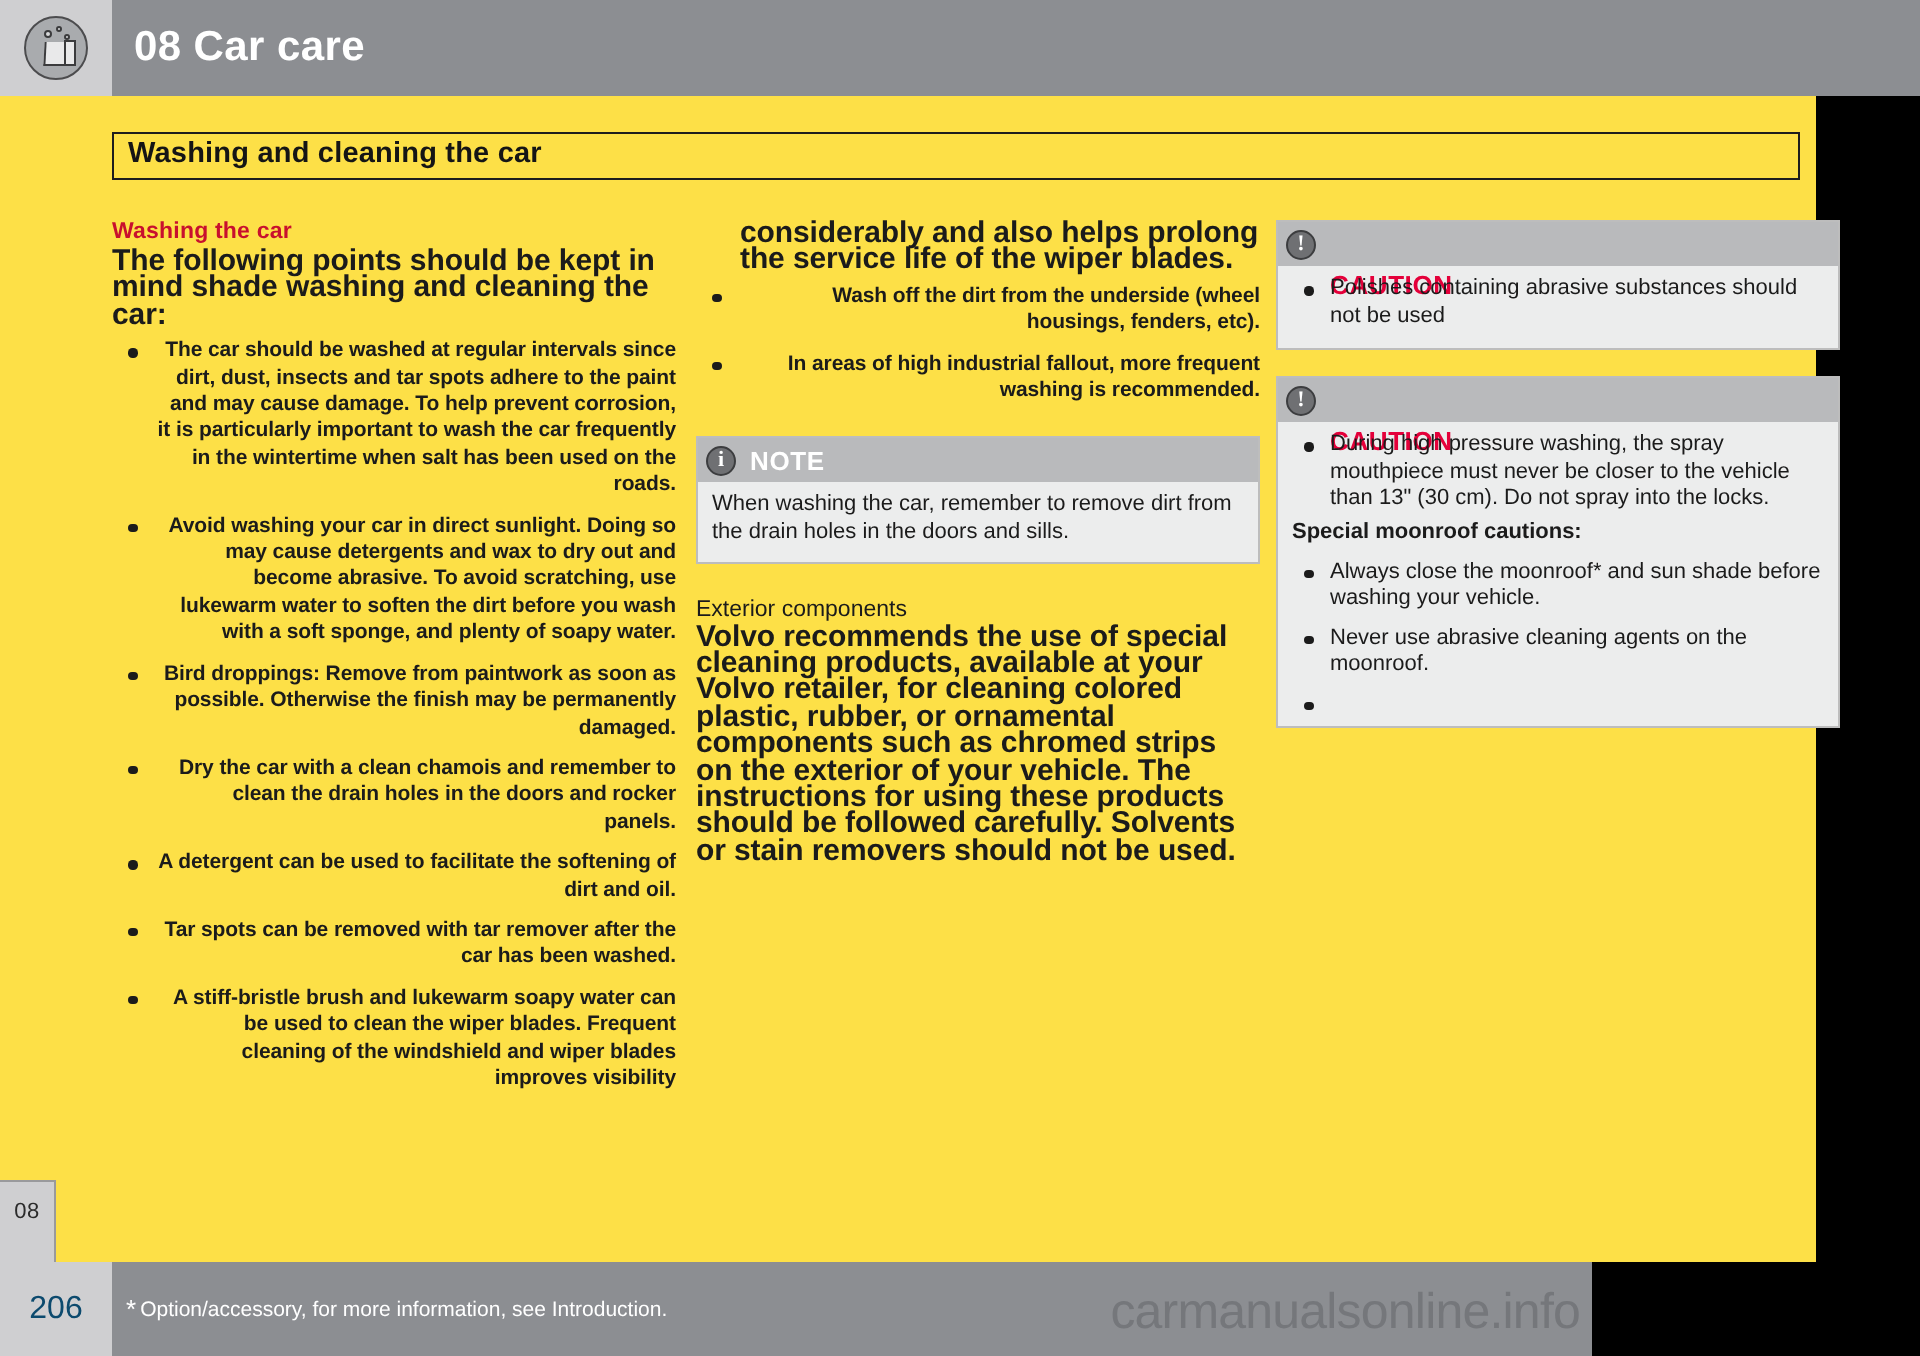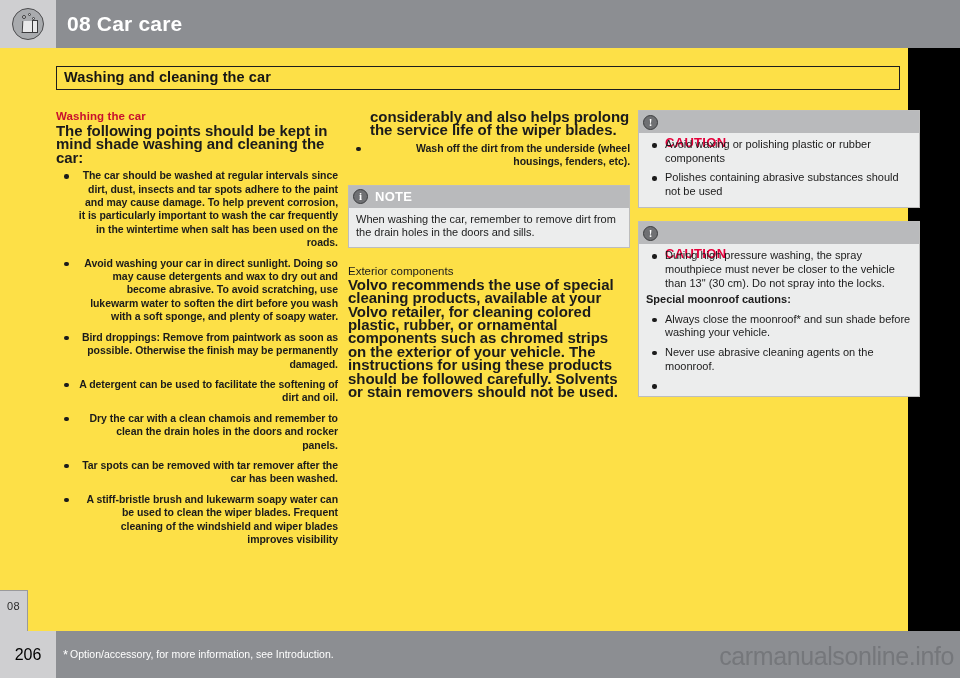--- a/index.html
+++ b/index.html
@@ -135,23 +135,23 @@
     padding-top:9px;
   }
   .chapter-tab span { color:#2b2b2b; font-size:11px; letter-spacing:.3px; }
 
   
   .footer { position:absolute; left:0; top:631px; width:960px; height:47px; }
   .footer-page-cell {
     position:absolute; left:0; top:0; width:56px; height:47px;
     background:#cfcfd1; display:flex; align-items:center; justify-content:center;
   }
-  .footer-page-cell span { color:#000000; font-size:16px; }
+  .footer-page-cell span { color:#0c4a6e; font-size:16px; }
   .footer-bar {
-    position:absolute; left:56px; top:0; width:904px; height:47px;
+    position:absolute; left:56px; top:0; width:740px; height:47px;
     background:#8c8e92; display:flex; align-items:center;
   }
   .footer-note { color:#ffffff; font-size:10.5px; padding-left:7px; }
   .footer-note .star { font-size:13px; vertical-align:-1px; margin-right:2px; }
   .watermark {
     position:absolute; right:6px; top:11px;
     color:#75777b; font-size:25px; letter-spacing:-.4px;
     white-space:nowrap;
   }
 </style>
@@ -178,31 +178,32 @@
   <div class="section-title-box"></div>
   <div class="section-title">Washing and cleaning the car</div>
 
   <div class="col col-1">
     <div class="sub-head-red">Washing the car</div>
     <div class="body-dark">The following points should be kept in mind shade washing and cleaning the car:</div>
     <ul class="dark-list">
       <li>The car should be washed at regular intervals since dirt, dust, insects and tar spots adhere to the paint and may cause damage. To help prevent corrosion, it is particularly important to wash the car frequently in the wintertime when salt has been used on the roads.</li>
       <li>Avoid washing your car in direct sunlight. Doing so may cause detergents and wax to dry out and become abrasive. To avoid scratching, use lukewarm water to soften the dirt before you wash with a soft sponge, and plenty of soapy water.</li>
       <li>Bird droppings: Remove from paintwork as soon as possible. Otherwise the finish may be permanently damaged.</li>
+      <li>Dry the car with a clean chamois and remember to clean the drain holes in the doors and rocker panels.</li>
       <li>A detergent can be used to facilitate the softening of dirt and oil.</li>
-      <li>Dry the car with a clean chamois and remember to clean the drain holes in the doors and rocker panels.</li>
       <li>Tar spots can be removed with tar remover after the car has been washed.</li>
       <li>A stiff-bristle brush and lukewarm soapy water can be used to clean the wiper blades. Frequent cleaning of the windshield and wiper blades improves visibility</li>
     </ul>
   </div>
 
   <div class="col col-2">
     <div class="body-dark" style="padding-left:22px">considerably and also helps prolong the service life of the wiper blades.</div>
     <ul class="dark-list">
       <li>Wash off the dirt from the underside (wheel housings, fenders, etc).</li>
+      <li>In areas of high industrial fallout, more frequent washing is recommended.</li>
     </ul>
 
     <div class="gap-8"></div>
 
     <div class="callout">
       <div class="callout-head">
         <div class="glyph">i</div>
         <div class="label-note">NOTE</div>
       </div>
       <div class="callout-body">
@@ -218,21 +219,20 @@
 
   <div class="col col-3">
 
     <div class="callout">
       <div class="callout-head">
         <div class="glyph">!</div>
         <div class="label-caution">CAUTION</div>
       </div>
       <div class="callout-body">
         <ul class="callout-list">
-          <li>Avoid waxing or polishing plastic or rubber components</li>
           <li>Polishes containing abrasive substances should not be used</li>
         </ul>
       </div>
     </div>
 
     <div class="gap-12"></div>
 
     <div class="callout">
       <div class="callout-head">
         <div class="glyph">!</div>

